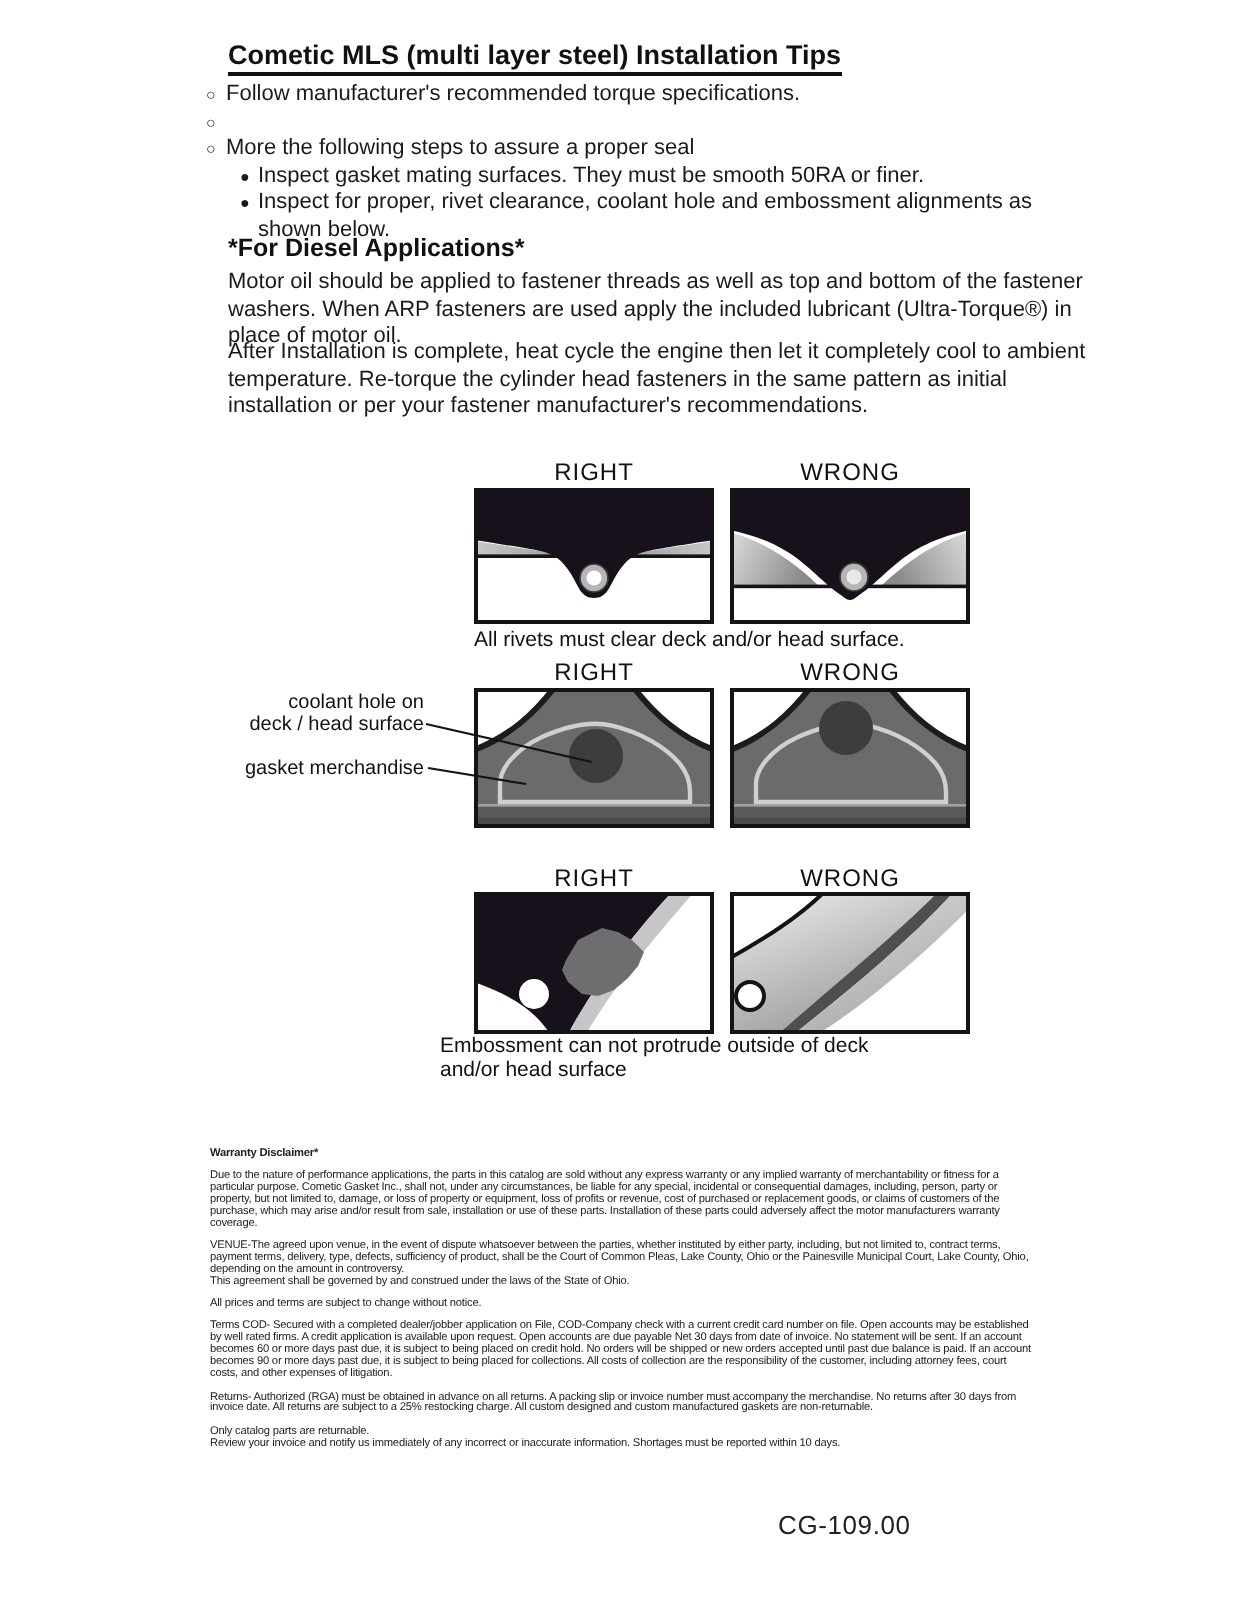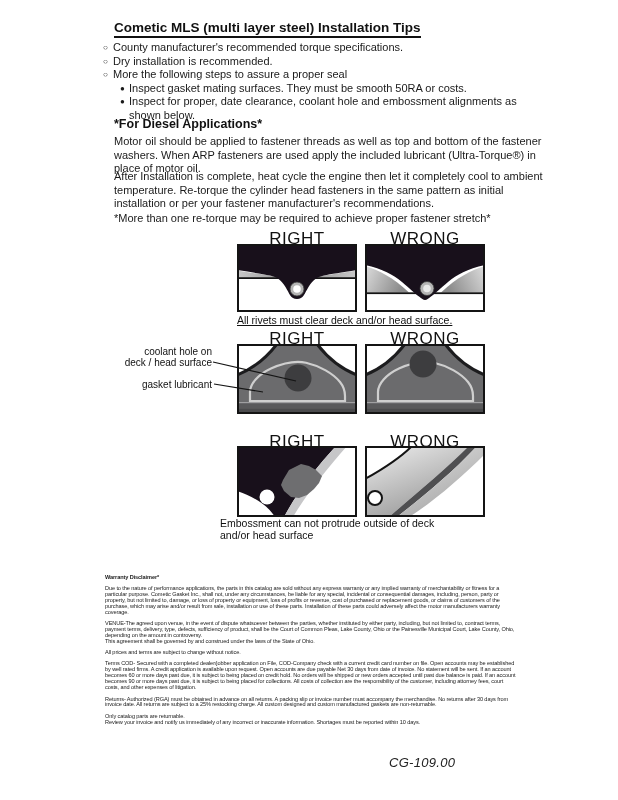--- a/index.html
+++ b/index.html
@@ -19,67 +19,65 @@
   .tip-row .b1{width:10px;flex:0 0 10px;font-size:8px;line-height:13.6px;}
   .sub{margin-left:17px;}
   .sub .b2{width:9px;flex:0 0 9px;font-size:8px;line-height:13.6px;}
   
   .diesel-heading{left:114px;top:117px;font-size:12.5px;font-weight:bold;color:#111;}
   .para{left:114px;width:432px;font-size:11px;line-height:13.6px;color:#1a1a1a;}
   .p1{top:135px;}
   .p2{top:170px;}
   .p3{top:212px;}
   
-  .diag-label{width:120px;text-align:center;font-size:17px;color:#111;letter-spacing:.5px;}
+  .diag-label{width:120px;text-align:center;font-size:12px;color:#111;letter-spacing:.5px;}
   .caption{font-size:10.5px;color:#111;line-height:11.5px;}
   .pre{white-space:pre-line;}
   .ann{width:112px;left:100px;text-align:right;font-size:10px;line-height:11px;color:#111;}
   .leader-overlay{left:205px;top:352px;z-index:6;}
   .diag-box{z-index:2;}
   
   .legal{left:105px;top:575px;width:413px;font-size:5.6px;line-height:5.9px;
          color:#222;letter-spacing:-0.1px;}
   .legal p{margin:0 0 5.5px 0;}
   .legal .lg-head{font-weight:bold;margin-bottom:5px;}
-  .page-code{left:389px;top:755px;font-size:13px;color:#222;letter-spacing:.3px;font-style:italic;}
+  .page-code{left:389px;top:755px;font-size:13px;color:#222;letter-spacing:.3px;}
 </style>
 </head>
 <body>
 
 <div class="page">
 
   <div class="abs doc-title">Cometic MLS (multi layer steel) Installation Tips</div>
 
   <div class="abs tips">
     <div class="tip-row">
       <span class="b1">○</span>
-      <span>County manufacturer's recommended torque specifications.</span>
+      <span>Follow manufacturer's recommended torque specifications.</span>
     </div>
     <div class="tip-row">
       <span class="b1">○</span>
-      <span>Dry installation is recommended.</span>
     </div>
     <div class="tip-row">
       <span class="b1">○</span>
       <span>More the following steps to assure a proper seal</span>
     </div>
     <div class="tip-row sub">
       <span class="b2">●</span>
-      <span>Inspect gasket mating surfaces.  They must be smooth 50RA or costs.</span>
+      <span>Inspect gasket mating surfaces.  They must be smooth 50RA or finer.</span>
     </div>
     <div class="tip-row sub">
       <span class="b2">●</span>
-      <span>Inspect for proper, date clearance, coolant hole and embossment alignments as shown below.</span>
+      <span>Inspect for proper, rivet clearance, coolant hole and embossment alignments as shown below.</span>
     </div>
   </div>
 
   <div class="abs diesel-heading">*For Diesel Applications*</div>
   <div class="abs para p1">Motor oil should be applied to fastener threads as well as top and bottom of the fastener washers. When ARP fasteners are used apply the included lubricant (Ultra-Torque®) in place of motor oil.</div>
   <div class="abs para p2">After Installation is complete, heat cycle the engine then let it completely cool to ambient temperature. Re-torque the cylinder head fasteners in the same pattern as initial installation or per your fastener manufacturer's recommendations.</div>
-  <div class="abs para p3">*More than one re-torque may be required to achieve proper fastener stretch*</div>
 
   <div class="abs diag-label" style="left:237px;top:229px;">RIGHT</div>
   <div class="abs diag-label" style="left:365px;top:229px;">WRONG</div>
 
   <svg class="abs diag-box" style="left:237px;top:244px;" width="120" height="68" viewBox="0 0 120 68">
     <defs>
       <linearGradient id="w1l" x1="0" y1="0" x2="1" y2="0">
         <stop offset="0" stop-color="#c9c9c9"></stop>
           <stop offset="1" stop-color="#9a9a9a"></stop>
       </linearGradient>
@@ -114,28 +112,28 @@
     <path d="M0,22 C14,26 28,33.5 44,48.5 L0,48.5 Z" fill="url(#w2l)"></path>
     <path d="M120,22 C106,26 92,33.5 76,48.5 L120,48.5 Z" fill="url(#w2r)"></path>
     <rect x="0" y="48.3" width="120" height="1.8" fill="#141414"></rect>
     <path d="M0,0 H120 V21 C102,25 92,30.5 83,38 C76,43.8 70.5,49.5 66,52.5 C63,54.5 62,56 60,56
              C58,56 57,54.5 54,52.5 C49.5,49.5 44,43.8 37,38 C28,30.5 18,25 0,21 Z" fill="#18101b"></path>
     <circle cx="62" cy="44.5" r="7" fill="#b5b5b5" stroke="#3a3a3a" stroke-width="0.8"></circle>
     <circle cx="62" cy="44.5" r="3.8" fill="#e9e9e9"></circle>
     <rect x="1" y="1" width="118" height="66" fill="none" stroke="#141414" stroke-width="2"></rect>
   </svg>
 
-  <div class="abs caption" style="left:237px;top:315px;text-decoration:underline;">All rivets must clear deck and/or head surface.</div>
+  <div class="abs caption" style="left:237px;top:315px;">All rivets must clear deck and/or head surface.</div>
 
   <div class="abs diag-label" style="left:237px;top:329px;">RIGHT</div>
   <div class="abs diag-label" style="left:365px;top:329px;">WRONG</div>
 
   <div class="abs ann pre" style="top:346px;">coolant hole on
 deck / head surface</div>
-  <div class="abs ann" style="top:379px;">gasket lubricant</div>
+  <div class="abs ann" style="top:379px;">gasket merchandise</div>
 
   <svg class="abs leader-overlay" width="110" height="48" viewBox="0 0 110 48">
     <line x1="8" y1="10" x2="91" y2="29" stroke="#141414" stroke-width="1.1"></line>
     <line x1="9" y1="32" x2="58" y2="40" stroke="#141414" stroke-width="1.1"></line>
   </svg>
 
   <svg class="abs diag-box" style="left:237px;top:344px;" width="120" height="70" viewBox="0 0 120 70">
     <rect x="0" y="0" width="120" height="70" fill="#6b6b6d"></rect>
     <rect x="0" y="58" width="120" height="1.4" fill="#9f9fa1"></rect>
     <rect x="0" y="59.4" width="120" height="10.6" fill="#59595b"></rect>

